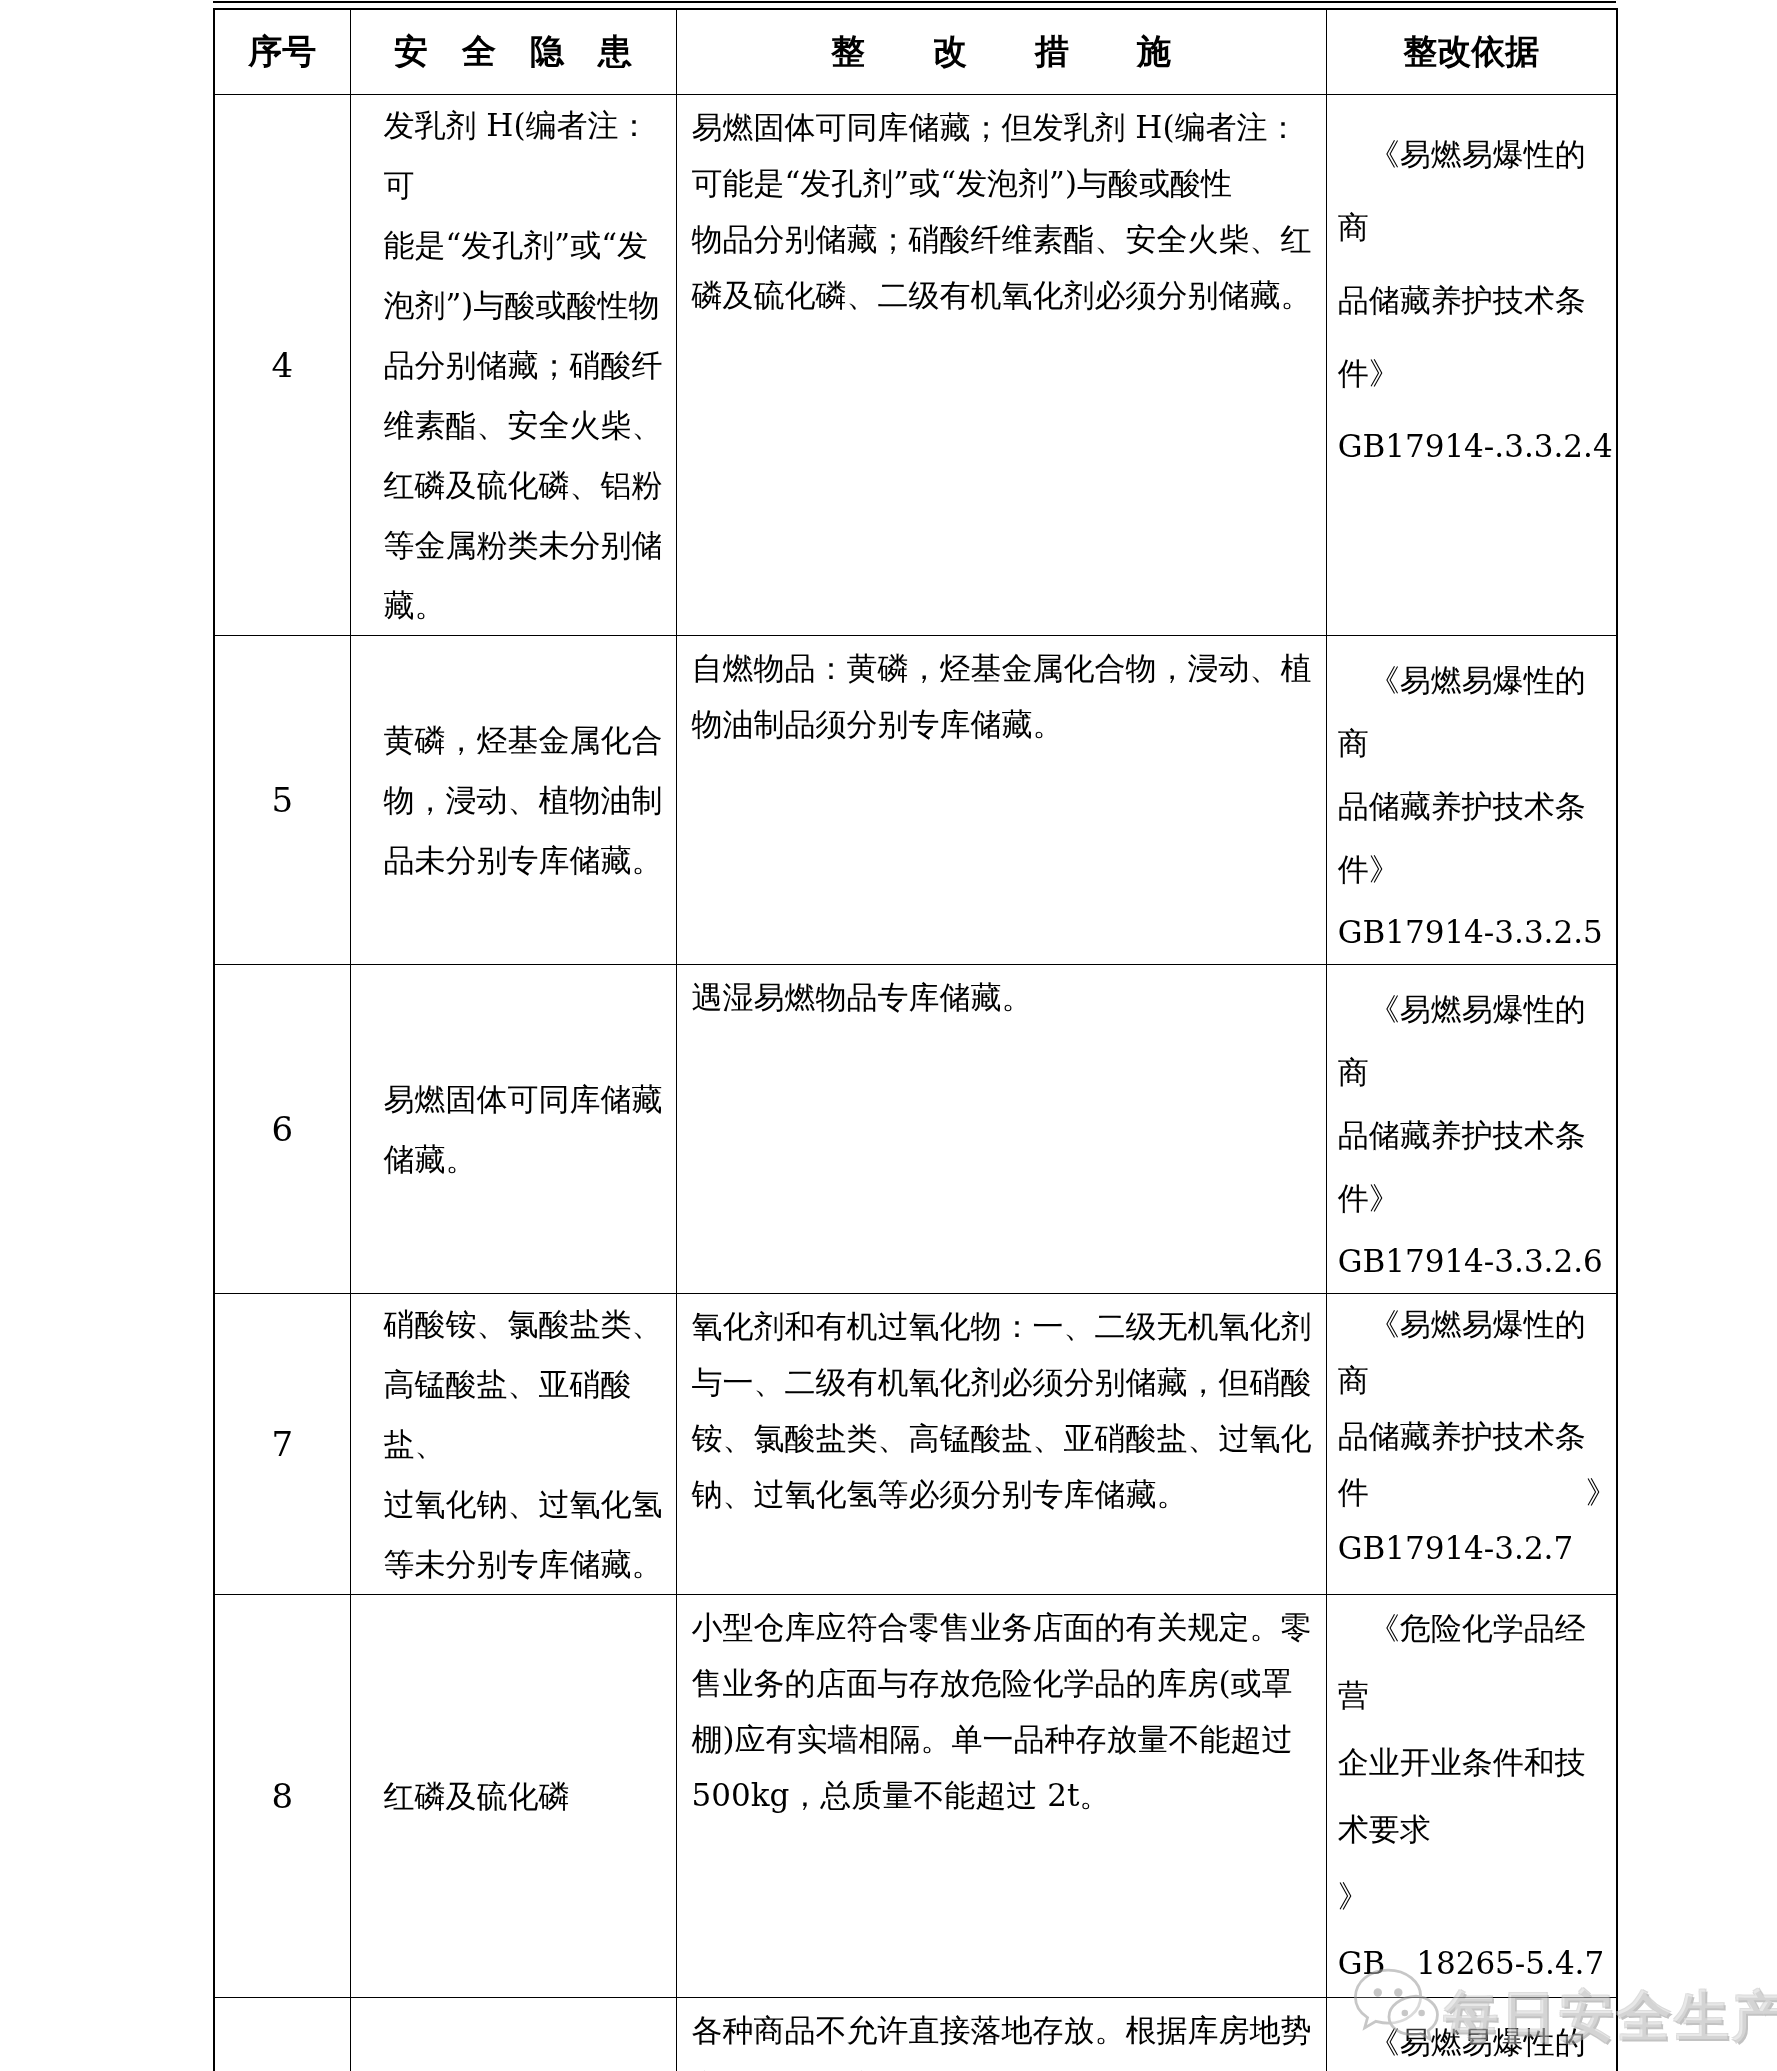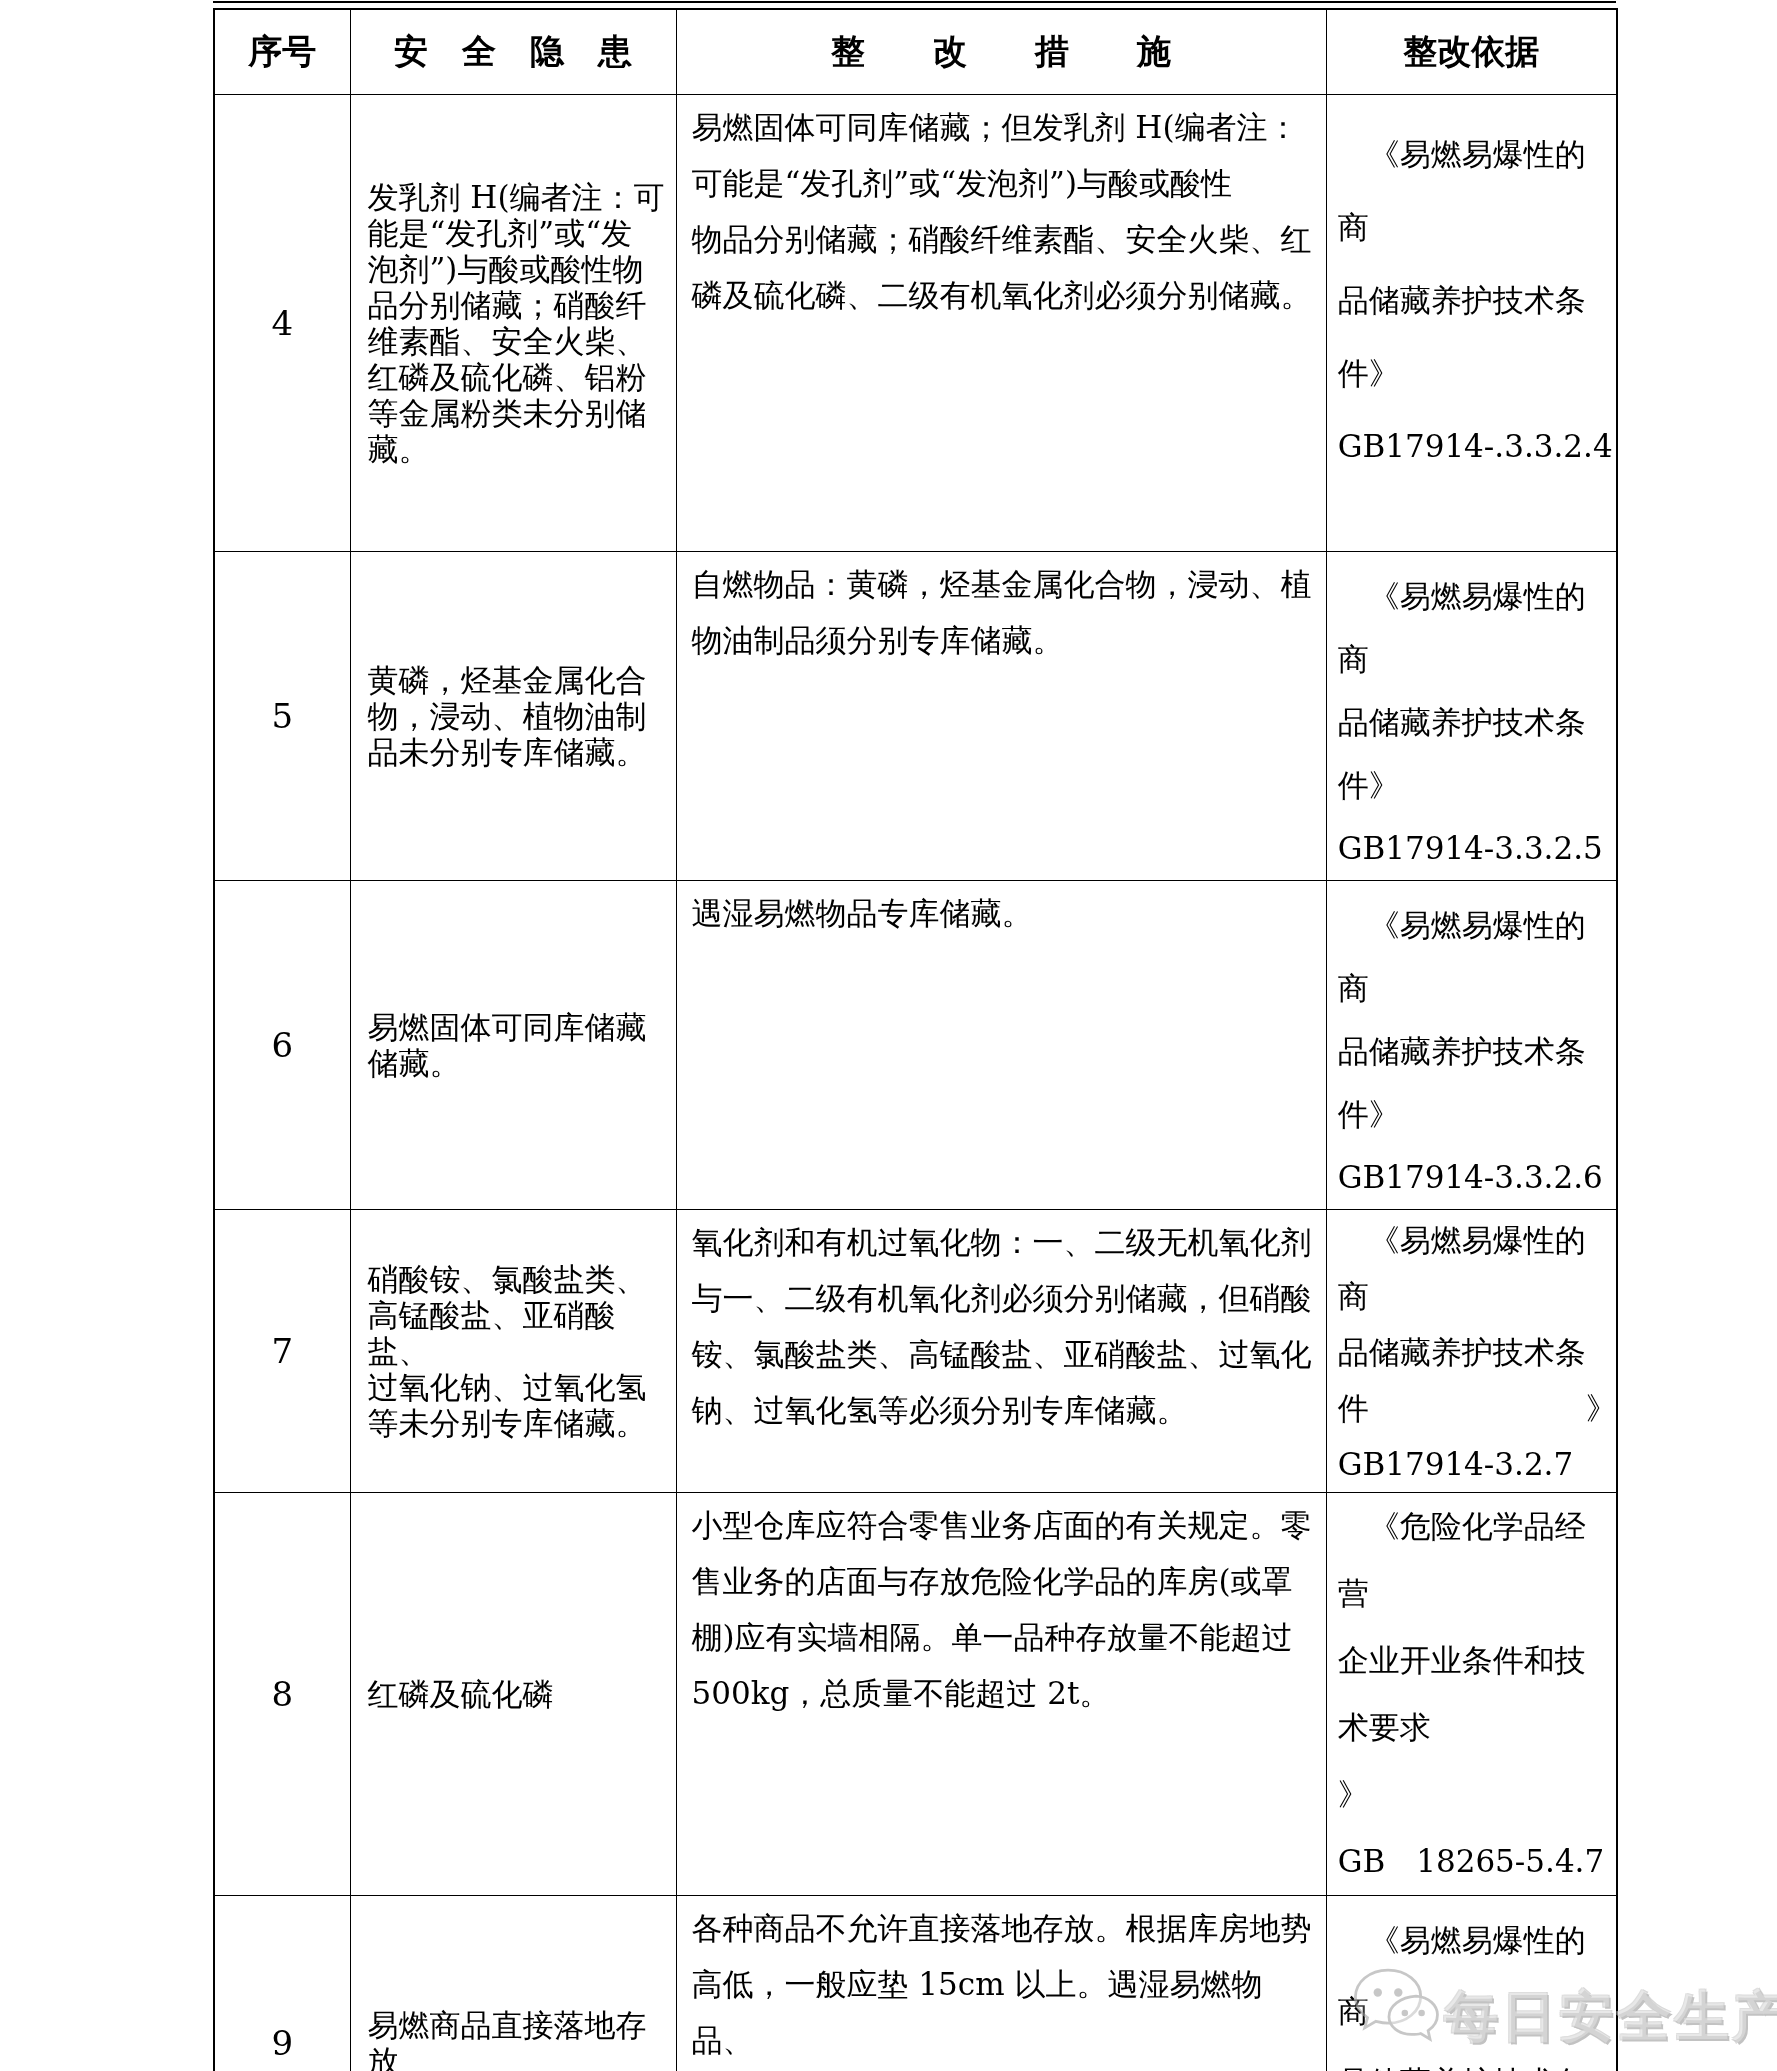--- a/index.html
+++ b/index.html
@@ -12,21 +12,21 @@
   table.doc{border:2.8px solid #000;}
   td,th{border:1.9px solid #000;overflow:hidden;box-sizing:border-box;
         font-size:31px;vertical-align:top;}
   th{font-size:34px;font-weight:bold;text-align:center;vertical-align:middle;
      white-space:pre-wrap;padding:0;}
   tr.hd{height:86px;}
   tr.r4{height:457px;} tr.r5{height:264px;} tr.r6{height:264px;}
   tr.r7{height:230px;} tr.r8{height:341px;} tr.r9{height:228px;}
   td.no{font-size:34px;text-align:center;vertical-align:middle;}
   td.hazard{vertical-align:middle;padding:0 5.6px 0 17px;}
-  td.hazard .htxt{white-space:pre-wrap;line-height:36px;display:inline-block;text-align:left;}
+  td.hazard .htxt{white-space:pre-wrap;line-height:60px;display:inline-block;text-align:left;margin-left:16px;}
   td.measure{padding:3.7px 9.4px 0 15px;white-space:pre-wrap;line-height:56px;}
   td.basis{padding:0 5.6px 0 11.2px;white-space:pre-wrap;margin-left:16px;}
   tr.r4 td.basis{padding-top:22.5px;line-height:73px;}
   tr.r5 td.basis{padding-top:13px;line-height:63px;}
   tr.r6 td.basis{padding-top:13px;line-height:63px;}
   tr.r7 td.basis{padding-top:1.9px;line-height:56px;}
   tr.r8 td.basis{padding-top:0;line-height:67px;}
   tr.r9 td.basis{padding-top:9.4px;line-height:71px;}
   .watermark{position:absolute;left:1347px;top:1932px;width:430px;height:122px;
              display:flex;align-items:flex-end;opacity:0.60;pointer-events:none;}

